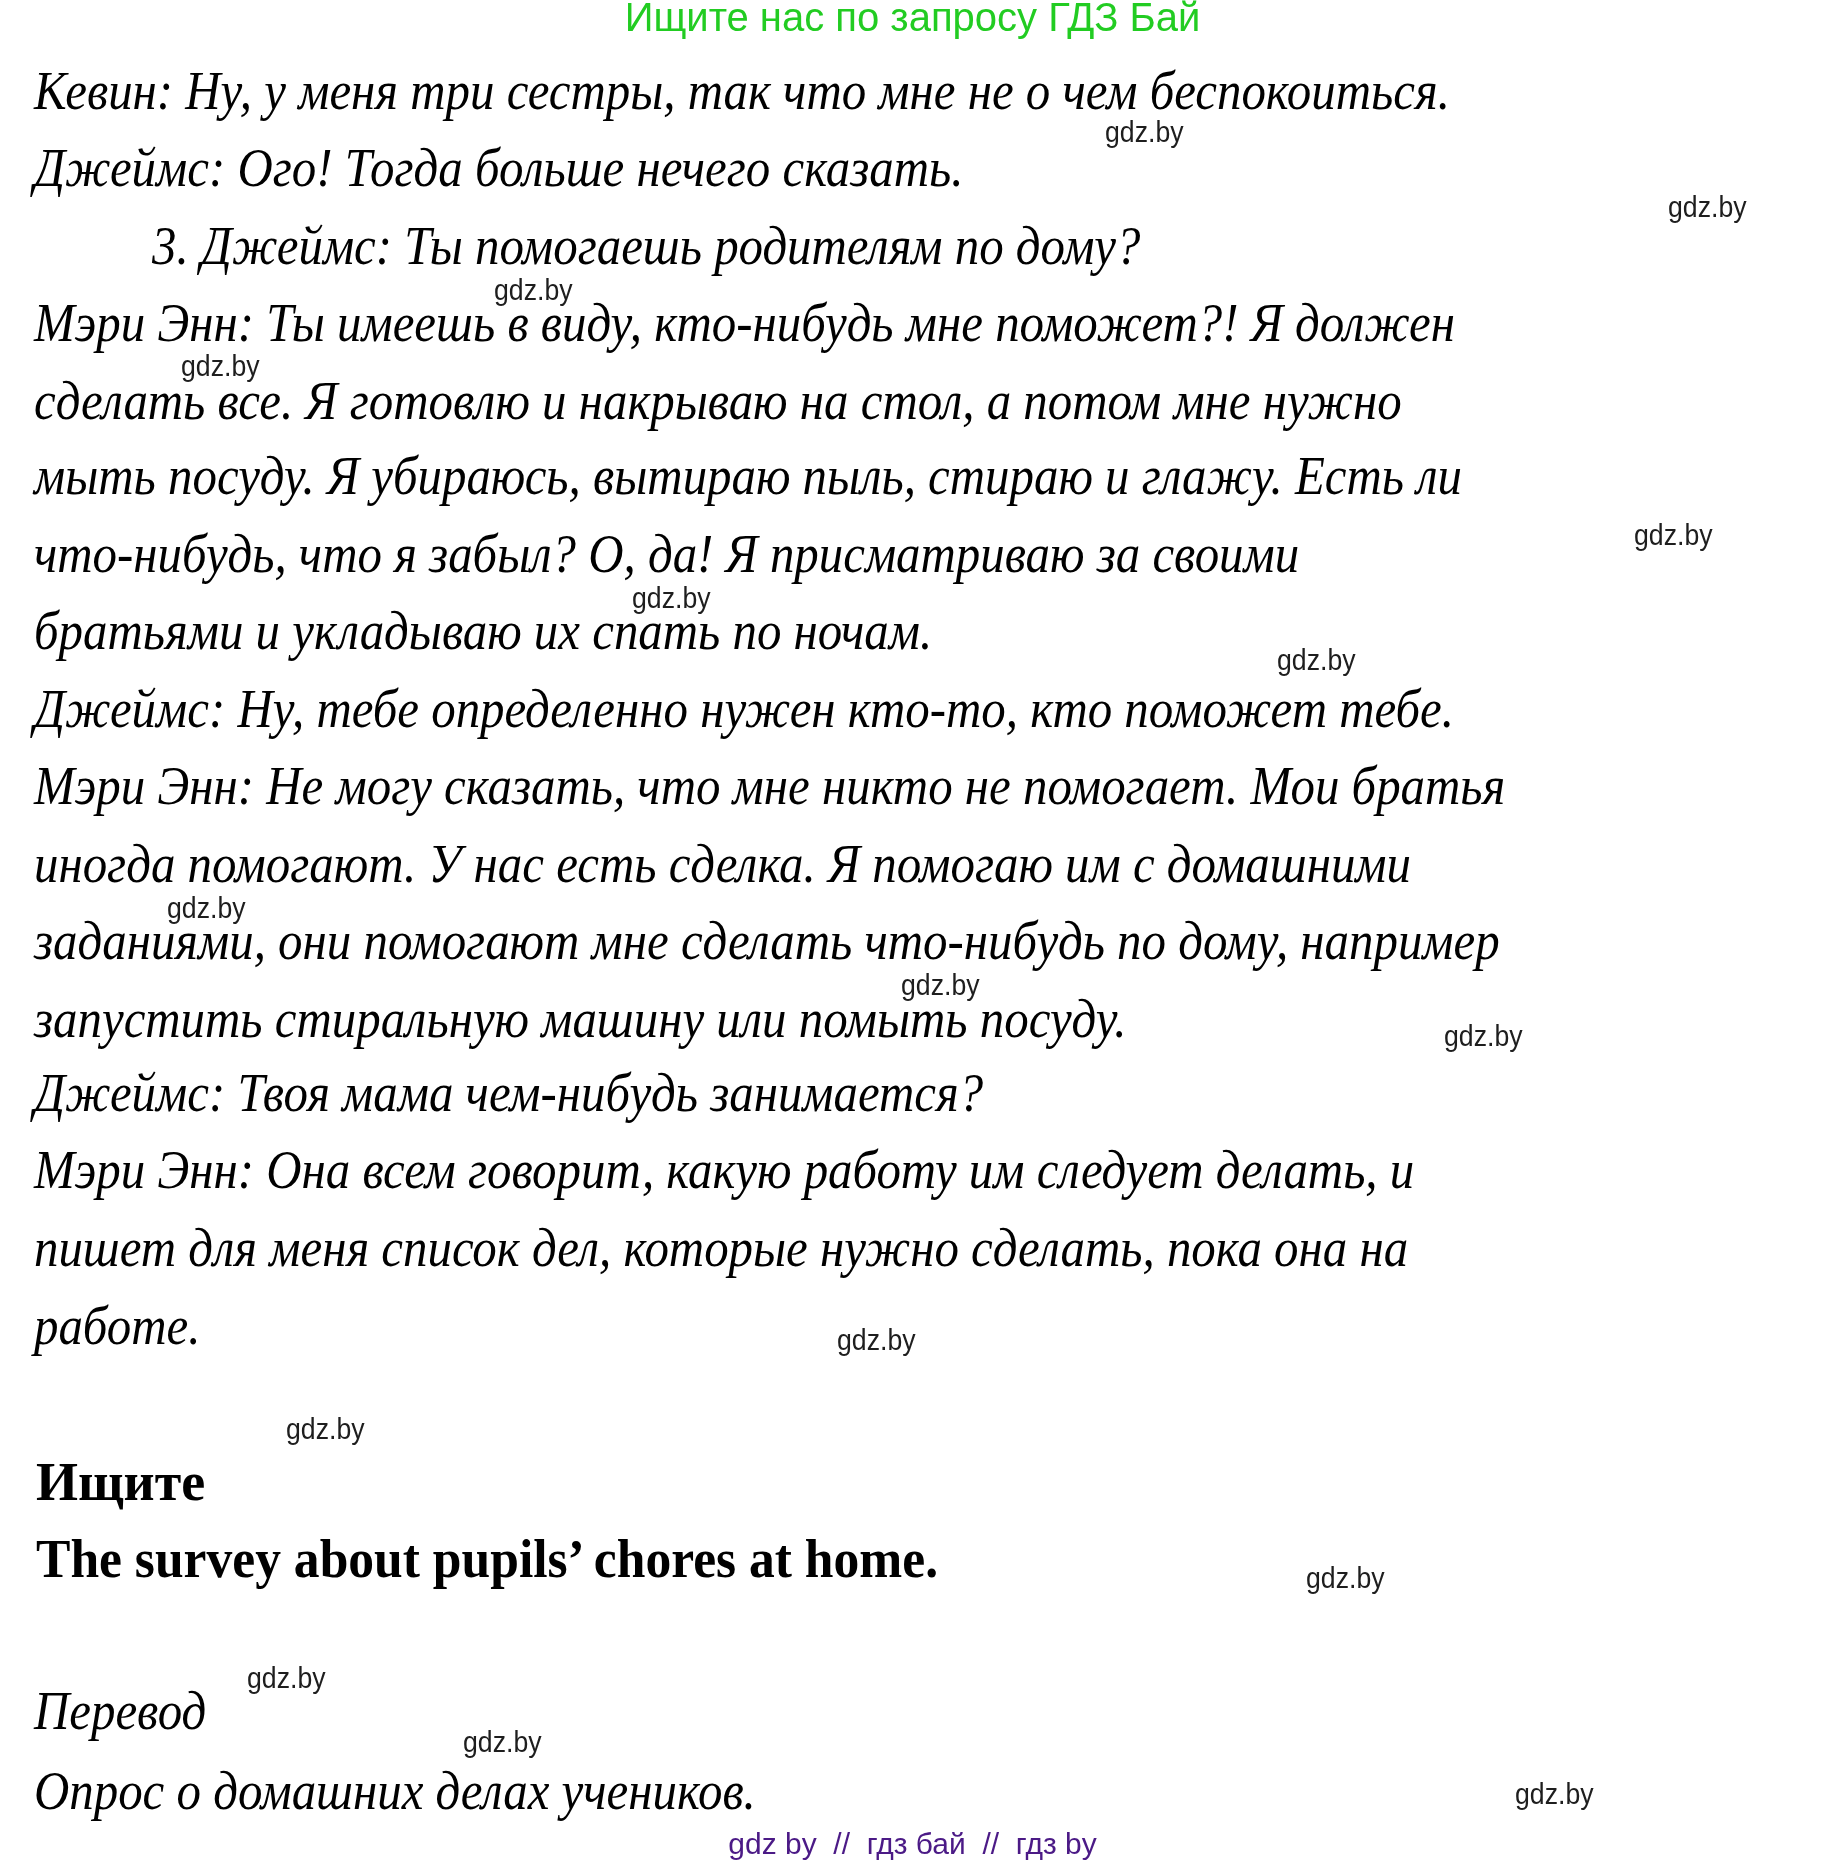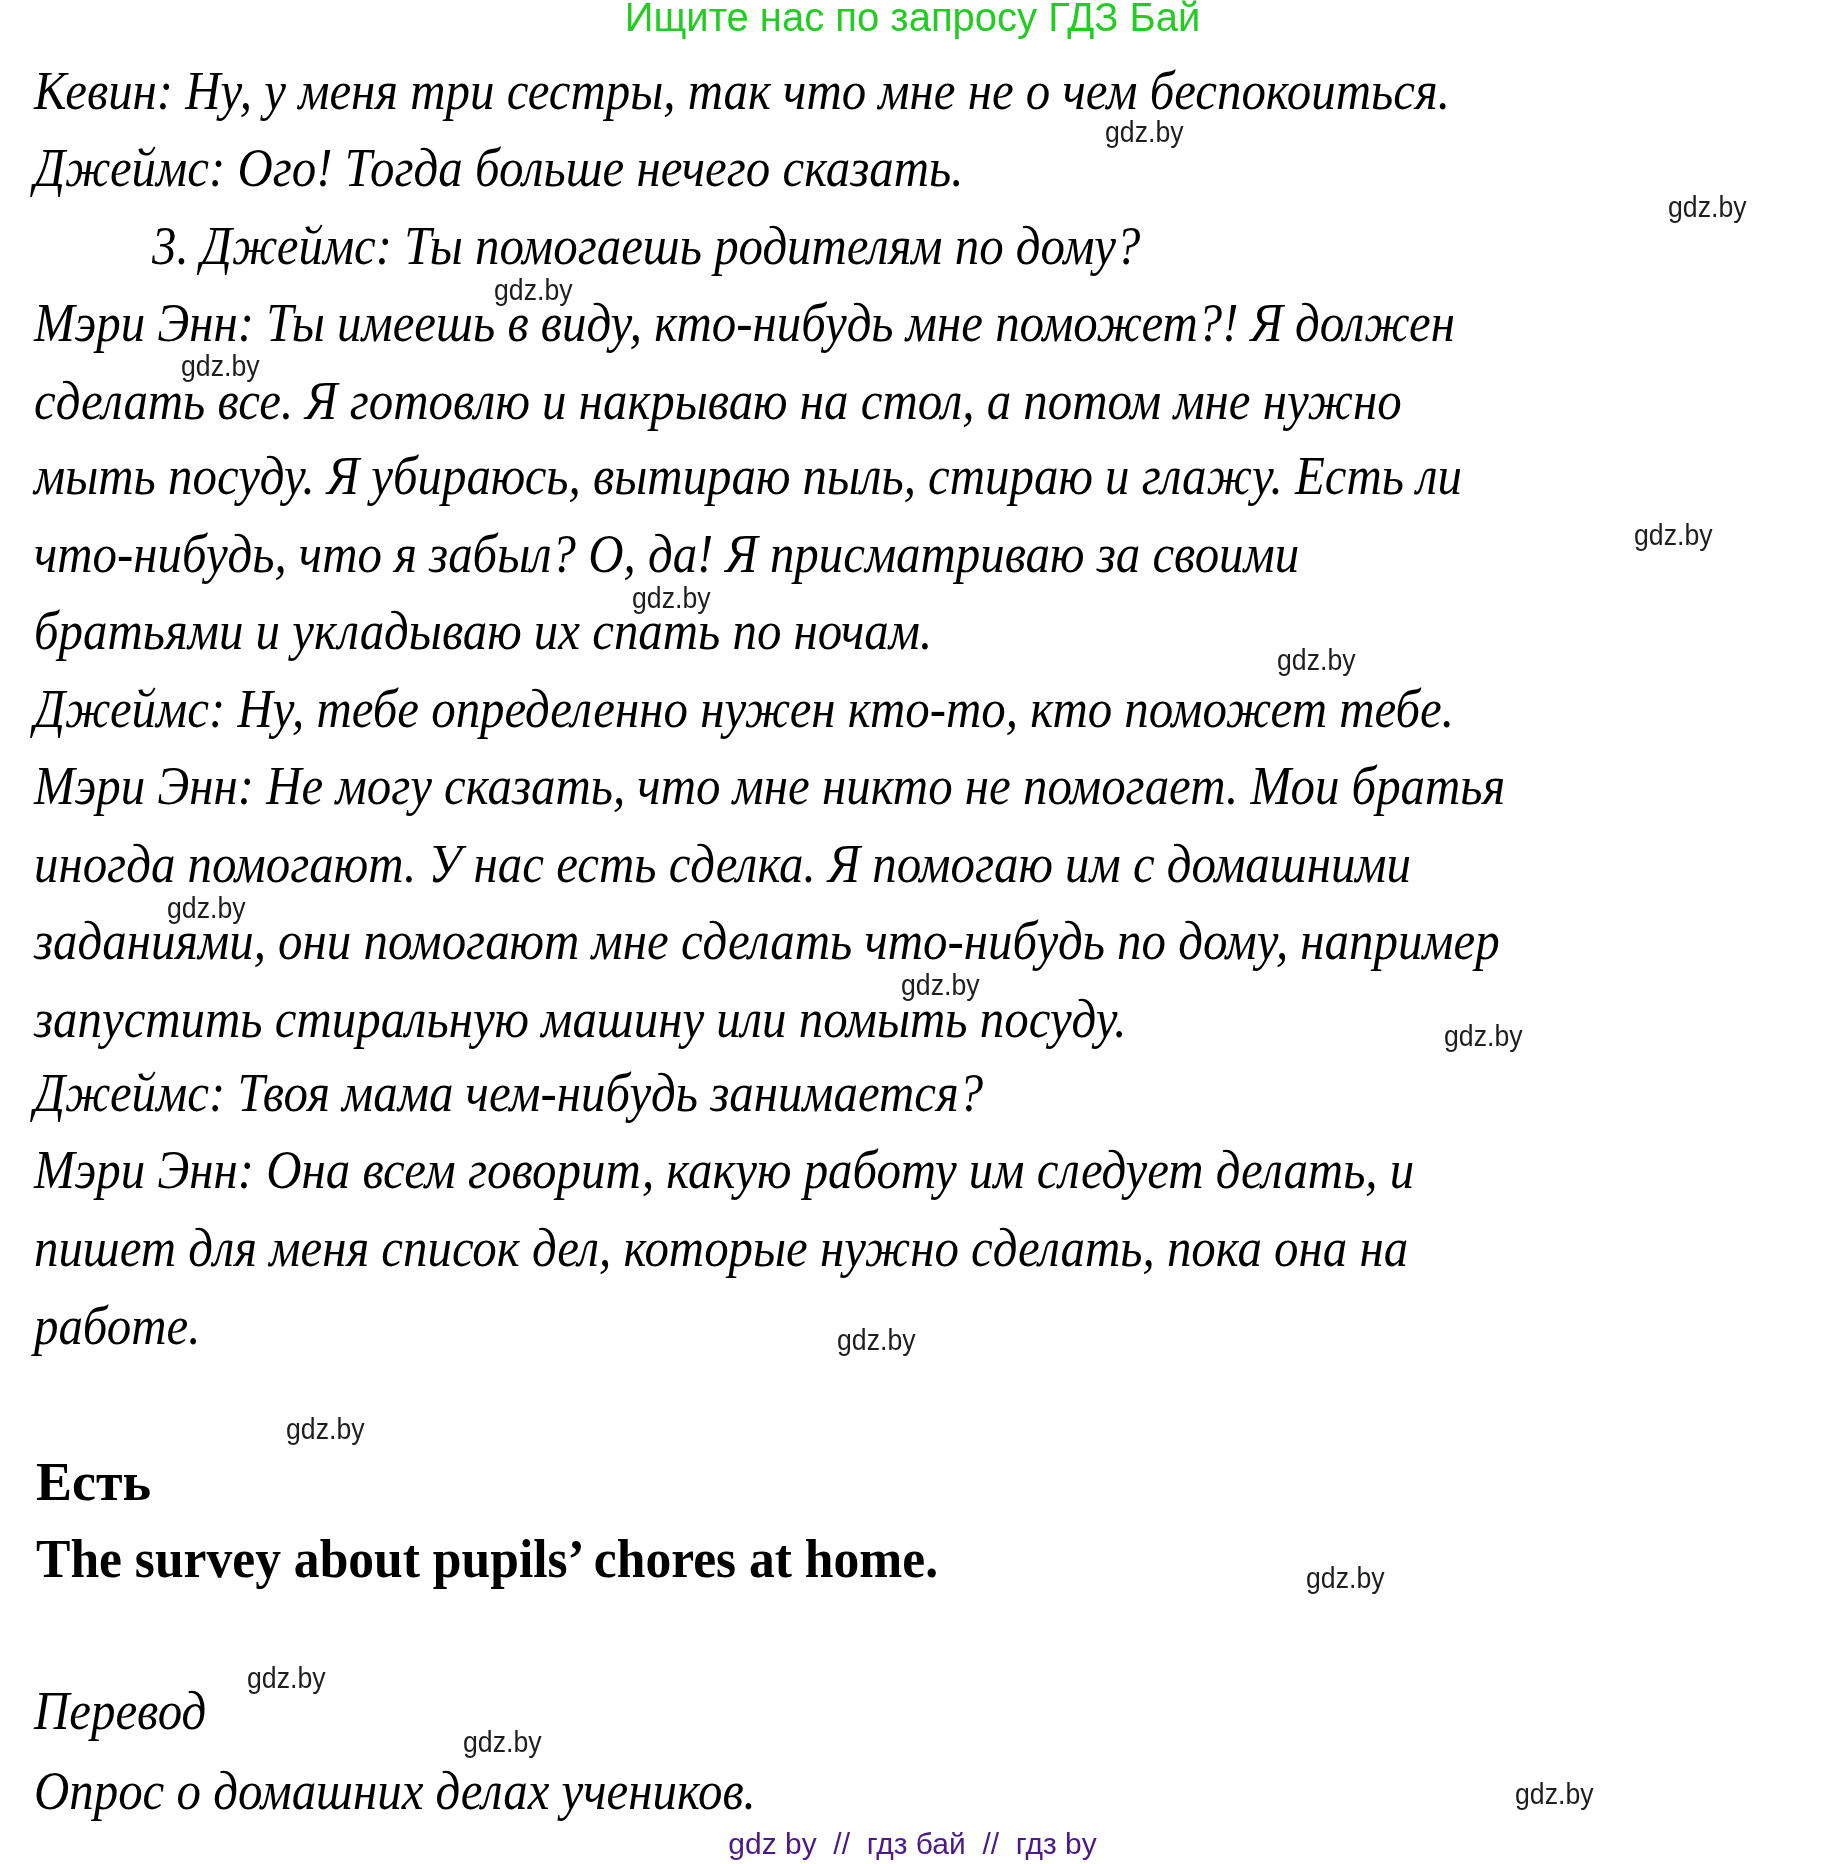--- a/index.html
+++ b/index.html
@@ -84,21 +84,21 @@
 <div class="line" style="top:682px; transform:scaleX(0.905);">Джеймс: Ну, тебе определенно нужен кто-то, кто поможет тебе.</div>
 <div class="line" style="top:759px; transform:scaleX(0.905);">Мэри Энн: Не могу сказать, что мне никто не помогает. Мои братья</div>
 <div class="line" style="top:837px; transform:scaleX(0.905);">иногда помогают. У нас есть сделка. Я помогаю им с домашними</div>
 <div class="line" style="top:914px; transform:scaleX(0.905);">заданиями, они помогают мне сделать что-нибудь по дому, например</div>
 <div class="line" style="top:992px; transform:scaleX(0.905);">запустить стиральную машину или помыть посуду.</div>
 <div class="line" style="top:1066px; transform:scaleX(0.905);">Джеймс: Твоя мама чем-нибудь занимается?</div>
 <div class="line" style="top:1143px; transform:scaleX(0.905);">Мэри Энн: Она всем говорит, какую работу им следует делать, и</div>
 <div class="line" style="top:1221px; transform:scaleX(0.905);">пишет для меня список дел, которые нужно сделать, пока она на</div>
 <div class="line" style="top:1299px; transform:scaleX(0.905);">работе.</div>
 
-<div class="bold" style="top:1455px;">Есть</div>
+<div class="bold" style="top:1455px;">Ищите</div>
 <div class="bold" style="top:1532px; transform:scaleX(0.955);">The survey about pupils’ chores at home.</div>
 
 <div class="line" style="top:1684px; transform:scaleX(0.905);">Перевод</div>
 <div class="line" style="top:1764px; transform:scaleX(0.905);">Опрос о домашних делах учеников.</div>
 
 <div class="wm" style="left:1105px; top:116px;">gdz.by</div>
 <div class="wm" style="left:1668px; top:191px;">gdz.by</div>
 <div class="wm" style="left:494px; top:274px;">gdz.by</div>
 <div class="wm" style="left:181px; top:350px;">gdz.by</div>
 <div class="wm" style="left:1634px; top:519px;">gdz.by</div>

